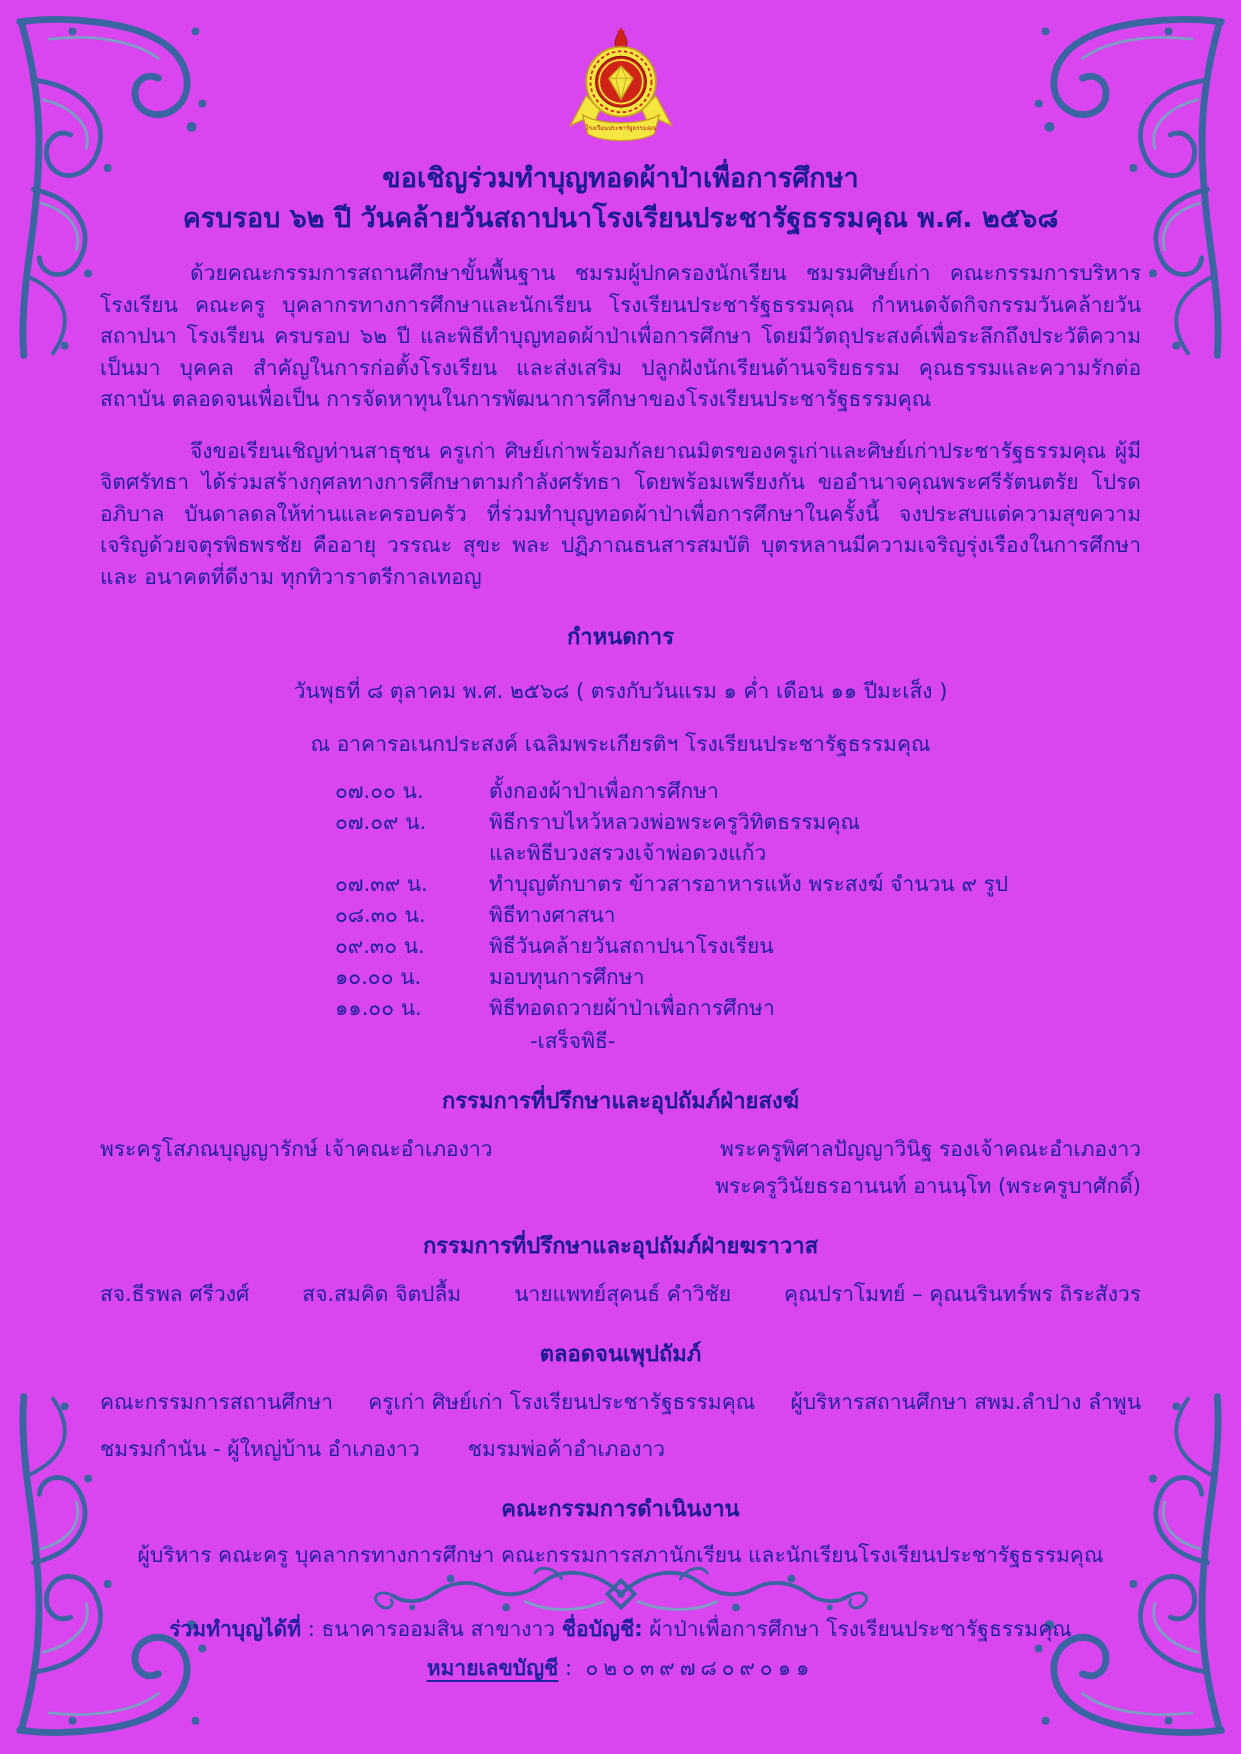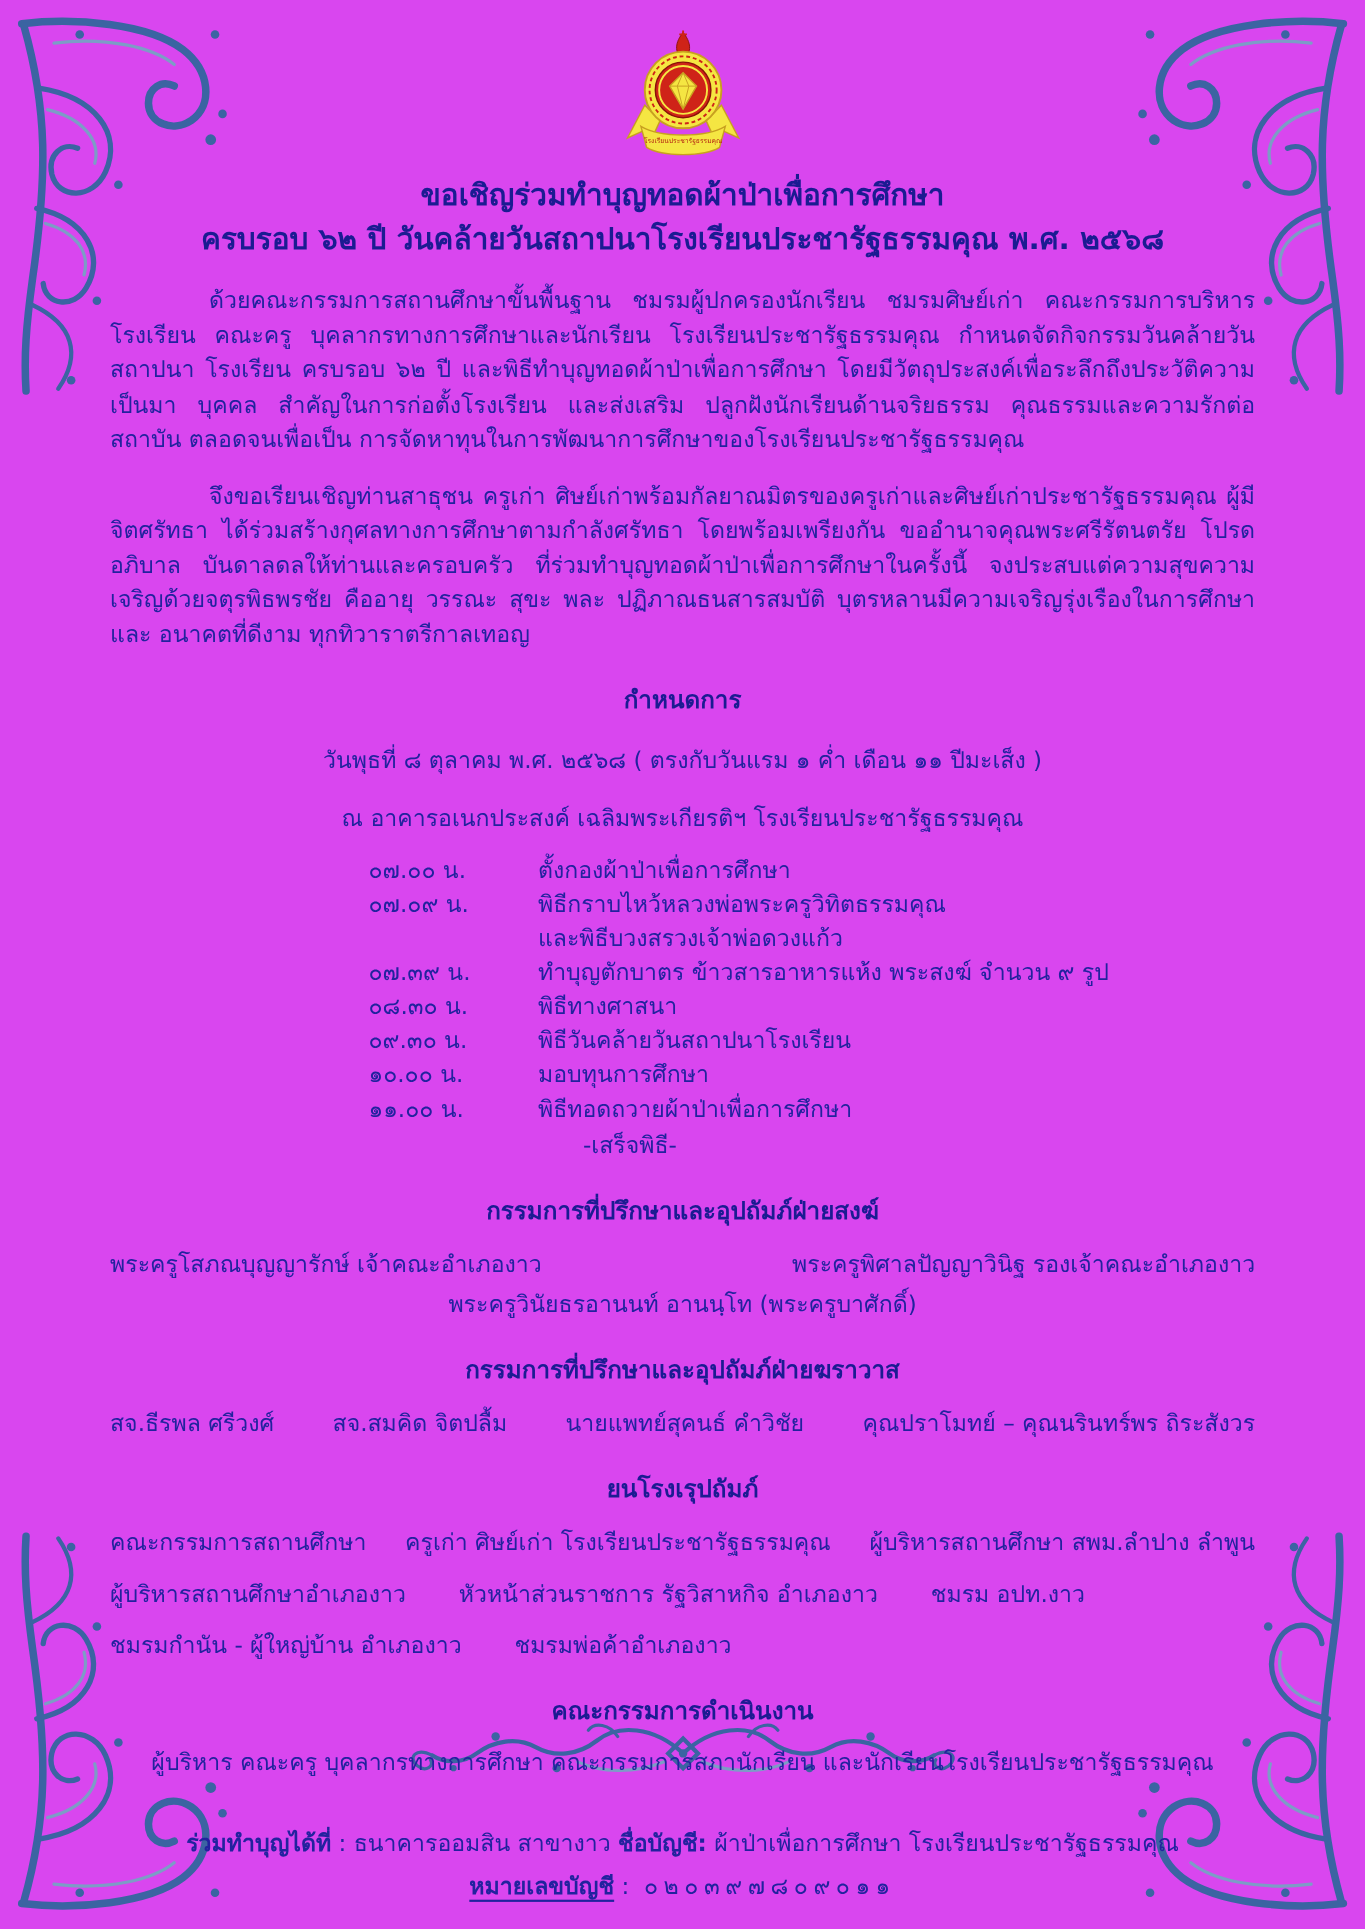--- a/index.html
+++ b/index.html
@@ -42,21 +42,21 @@
   .sec-heading.underlined{
     text-underline-offset:5px;text-decoration-thickness:2px;
   }
   .center-line{text-align:center;font-size:21px;margin:20px 0 0 0;}
   .schedule{margin:16px 0 0 235px;font-size:21px;}
   .sched-row{display:grid;grid-template-columns:118px 1fr;column-gap:36px;line-height:31px;}
   .sched-time{white-space:nowrap;}
   .closing{font-size:21px;margin:2px 0 0 430px;line-height:31px;}
   .names-row{display:flex;justify-content:space-between;font-size:21px;margin:16px 0 0 0;line-height:31px;gap:24px;}
   .names-row.left{justify-content:flex-start;column-gap:48px;}
-  .center-name{text-align:center;font-size:21px;margin:6px 0 0 0;line-height:31px;}
+  .center-name{text-align:right;font-size:21px;margin:6px 0 0 0;line-height:31px;}
   .op-line{text-align:center;font-size:21px;margin:14px 0 0 0;line-height:31px;}
   .donate-line{text-align:center;font-size:21px;margin:42px 0 0 0;line-height:33px;}
   .donate-line .b{font-weight:bold;text-align:right;}
   .account-line{text-align:center;font-size:21px;margin:6px 0 0 0;line-height:33px;}
   .account-line .b{font-weight:bold;text-decoration:underline;text-underline-offset:5px;}
   .account-number{letter-spacing:5px;}
   .hidden-defs{position:absolute;width:0;height:0;overflow:hidden;}
 </style>
 </head>
 <body>
@@ -200,32 +200,27 @@
     <div class="center-name">พระครูวินัยธรอานนท์ อานนฺโท (พระครูบาศักดิ์)</div>
 
     <div class="sec-heading underlined">กรรมการที่ปรึกษาและอุปถัมภ์ฝ่ายฆราวาส</div>
     <div class="names-row">
       <span>สจ.ธีรพล ศรีวงศ์</span>
       <span>สจ.สมคิด จิตปลื้ม</span>
       <span>นายแพทย์สุคนธ์ คำวิชัย</span>
       <span>คุณปราโมทย์ – คุณนรินทร์พร ถิระสังวร</span>
     </div>
 
-    <div class="sec-heading underlined">ยนโรงเรุปถัมภ์</div>
+    <div class="sec-heading underlined">ตลอดจนเพุปถัมภ์</div>
     <div class="names-row">
       <span>คณะกรรมการสถานศึกษา</span>
       <span>ครูเก่า  ศิษย์เก่า โรงเรียนประชารัฐธรรมคุณ</span>
       <span>ผู้บริหารสถานศึกษา สพม.ลำปาง ลำพูน</span>
     </div>
     <div class="names-row left">
-      <span>ผู้บริหารสถานศึกษาอำเภองาว</span>
-      <span>หัวหน้าส่วนราชการ  รัฐวิสาหกิจ อำเภองาว</span>
-      <span>ชมรม อปท.งาว</span>
-    </div>
-    <div class="names-row left">
       <span>ชมรมกำนัน - ผู้ใหญ่บ้าน อำเภองาว</span>
       <span>ชมรมพ่อค้าอำเภองาว</span>
     </div>
 
     <div class="sec-heading underlined">คณะกรรมการดำเนินงาน</div>
     <div class="op-line">ผู้บริหาร คณะครู บุคลากรทางการศึกษา คณะกรรมการสภานักเรียน และนักเรียนโรงเรียนประชารัฐธรรมคุณ</div>
 
     <div class="donate-line">
       <span class="b">ร่วมทำบุญได้ที่</span><span> : </span><span>ธนาคารออมสิน สาขางาว </span><span class="b">ชื่อบัญชี:</span><span> ผ้าป่าเพื่อการศึกษา โรงเรียนประชารัฐธรรมคุณ</span>
     </div>

